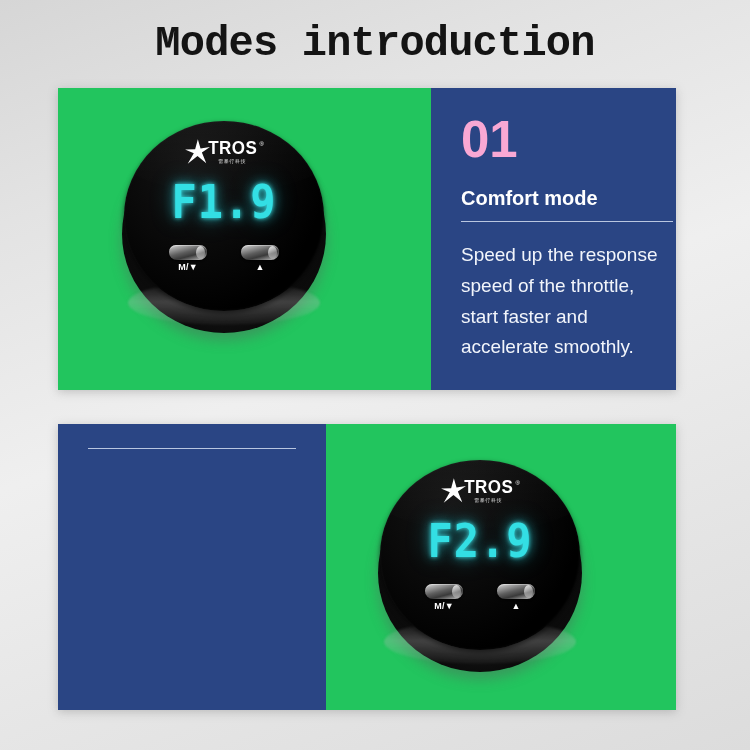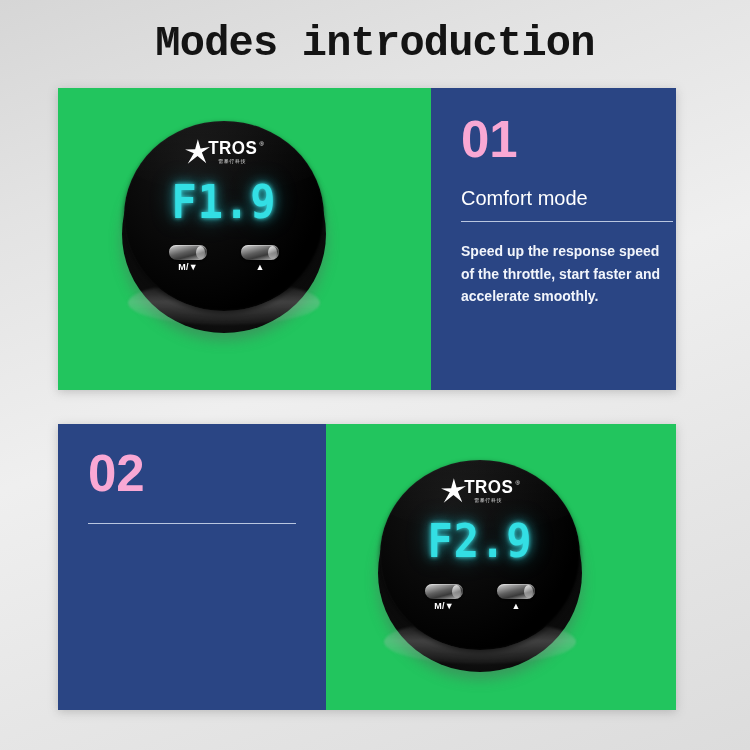--- a/index.html
+++ b/index.html
@@ -77,34 +77,34 @@
   .mode-number {
     font-size: 51px;
     font-weight: 700;
     color: #f9a8d4;
     line-height: 1;
     letter-spacing: 0px;
     margin: 0 0 22px 0;
   }
   .mode-heading {
     font-size: 20px;
-    font-weight: 400;
+    font-weight: 700;
     color: #ffffff;
     line-height: 1.1;
     margin: 0 0 12px 0;
   }
   .mode-divider {
     height: 1px;
     background: #b9c6e0;
     width: 100%;
     margin: 0 0 18px 0;
   }
   .mode-desc {
-    font-size: 14px;
-    font-weight: 700;
+    font-size: 19px;
+    font-weight: 400;
     color: #f2f5fb;
     line-height: 1.62;
     margin: 0;
   }
   #panel-1 .mode-number { margin-left: 6px; }
   #panel-1 .mode-heading { margin-left: 6px; }
   #panel-1 .mode-divider { width: 212px; margin-left: 6px; }
   #panel-1 .mode-desc { margin-left: 6px; }
 
   #panel-2 .mode-number { font-size: 51px; margin-bottom: 24px; }
@@ -339,21 +339,20 @@
       <div class="mode-heading">Comfort mode</div>
       <div class="mode-divider"></div>
       <div class="mode-desc">Speed up the response speed of the throttle, start faster and accelerate smoothly.</div>
     </div>
 
   </div>
 
   <div class="panel" id="panel-2">
 
     <div class="panel-blue">
-      <div class="mode-number">02</div>
       <div class="mode-divider"></div>
     </div>
 
     <div class="panel-white">
       <div class="device-wrap">
         <div class="device">
           <div class="device-base">
             <div class="device-base-hl"></div>
           </div>
           <div class="device-face">

